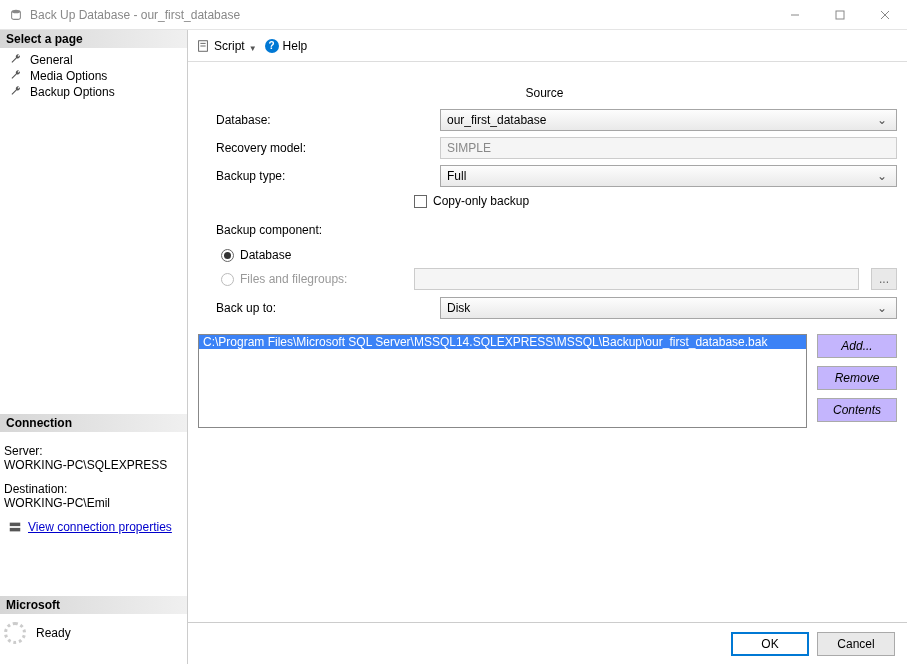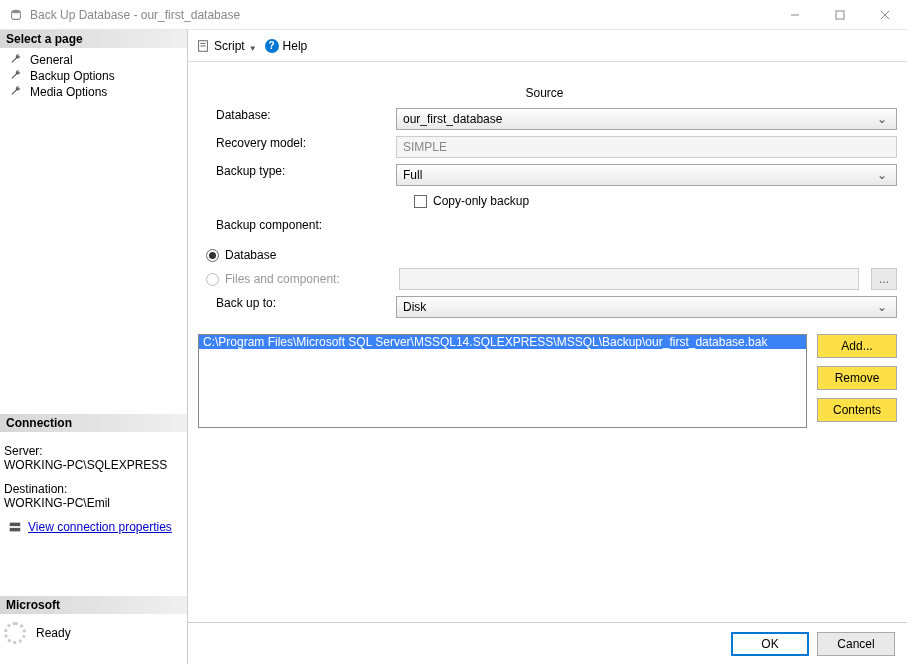--- a/index.html
+++ b/index.html
@@ -121,22 +121,24 @@
       font-size: 12px;
       padding-right: 6px;
     }
     .fieldset-label .line {
       flex: 1;
       height: 1px;
       background: #ccc;
     }
     .form-row {
       display: flex;
+      align-items: center;
       margin: 4px 0 4px 18px;
       min-height: 24px;
+      gap: 44px;
     }
     .form-row .row-label {
       width: 180px;
       font-size: 12px;
     }
     .form-row .row-input {
       flex: 1;
     }
     .combo {
       width: 100%;
@@ -168,21 +170,21 @@
       display: flex; align-items: center; gap: 6px;
       margin: 6px 0 10px 18px;
     }
     .checkbox {
       width: 13px; height: 13px;
       border: 1px solid #666;
       background: #fff;
     }
     .radio-row {
       display: flex; align-items: center; gap: 6px;
-      margin: 6px 0 6px 8px;
+      margin: 6px 0 6px 23px;
     }
     .radio {
       width: 13px; height: 13px;
       border: 1px solid #666;
       border-radius: 50%;
       background: #fff;
       display: flex; align-items: center; justify-content: center;
     }
     .radio.checked::after {
       content: "";
@@ -227,23 +229,24 @@
     }
     .dest-buttons {
       display: flex;
       flex-direction: column;
       gap: 8px;
       width: 80px;
     }
     .std-btn {
       height: 24px;
       border: 1px solid #aaa;
-      background: #fde047;
+      background: #c4b5fd;
       display: flex; align-items: center; justify-content: center;
       font-size: 12px;
+      font-style: italic;
     }
     
     .button-bar {
       height: 42px;
       border-top: 1px solid #ccc;
       display: flex;
       justify-content: flex-end;
       align-items: center;
       padding: 0 12px;
       gap: 8px;
@@ -315,29 +318,29 @@
             </svg>
         </span>
         <span>General</span>
       </div>
       <div class="page-item">
         <span class="wrench">
           <svg viewBox="0 0 16 16" width="12" height="12">
               <path d="M13 3a3 3 0 0 1-4 4l-6 6-1-1 6-6a3 3 0 0 1 4-4l-2 2 1 1 2-2z" fill="#555"></path>
             </svg>
         </span>
-        <span>Backup Options</span>
+        <span>Media Options</span>
       </div>
       <div class="page-item">
         <span class="wrench">
           <svg viewBox="0 0 16 16" width="12" height="12">
               <path d="M13 3a3 3 0 0 1-4 4l-6 6-1-1 6-6a3 3 0 0 1 4-4l-2 2 1 1 2-2z" fill="#555"></path>
             </svg>
         </span>
-        <span>Media Options</span>
+        <span>Backup Options</span>
       </div>
     </div>
 
     <div class="sidebar-spacer"></div>
 
     <div class="sidebar-section-header">Connection</div>
     <div class="conn-section">
       <div class="label">Server:</div>
       <div class="value">WORKING-PC\SQLEXPRESS</div>
       <div class="label" style="margin-top:10px">Destination:</div>
@@ -424,21 +427,21 @@
         <div class="row-label">Backup component:</div>
       </div>
 
       <div class="radio-row">
         <div class="radio checked"></div>
         <span>Database</span>
       </div>
 
       <div class="radio-row disabled" style="align-items:center">
         <div class="radio disabled"></div>
-        <span style="width:168px">Files and component:</span>
+        <span style="width:168px">Files and filegroups:</span>
         <div class="files-input"></div>
         <div class="ellipsis-btn">...</div>
       </div>
 
 
       <div class="form-row">
         <div class="row-label">Back up to:</div>
         <div class="row-input">
           <div class="combo">
             <span class="combo-text">Disk</span>

